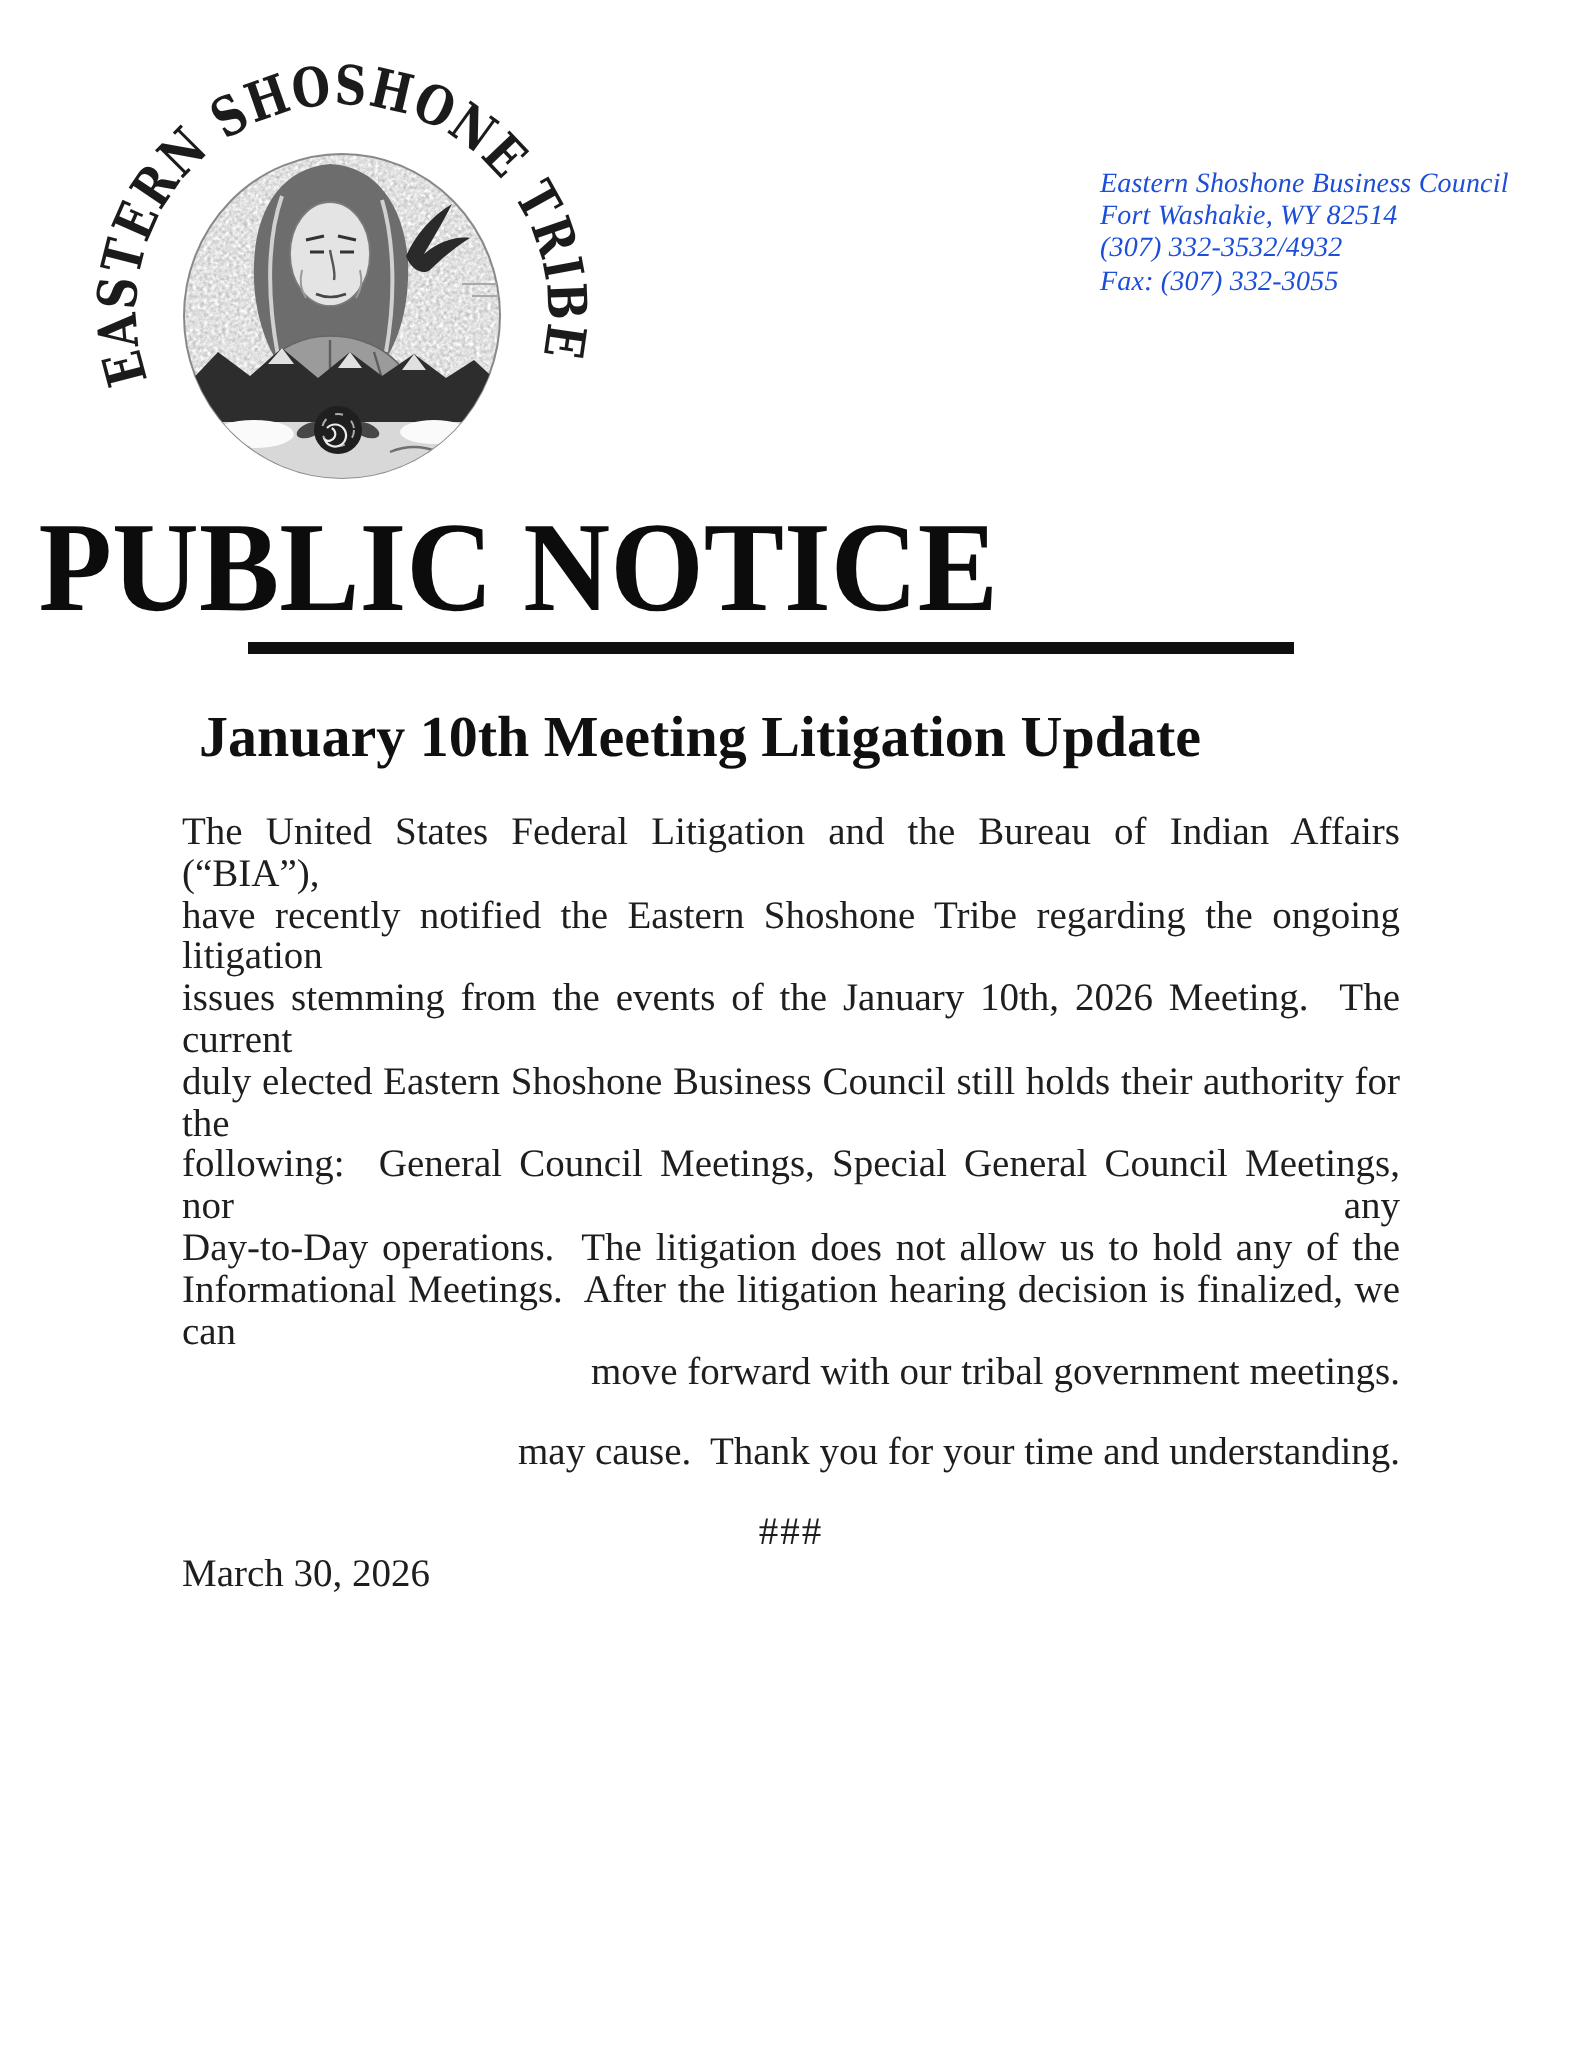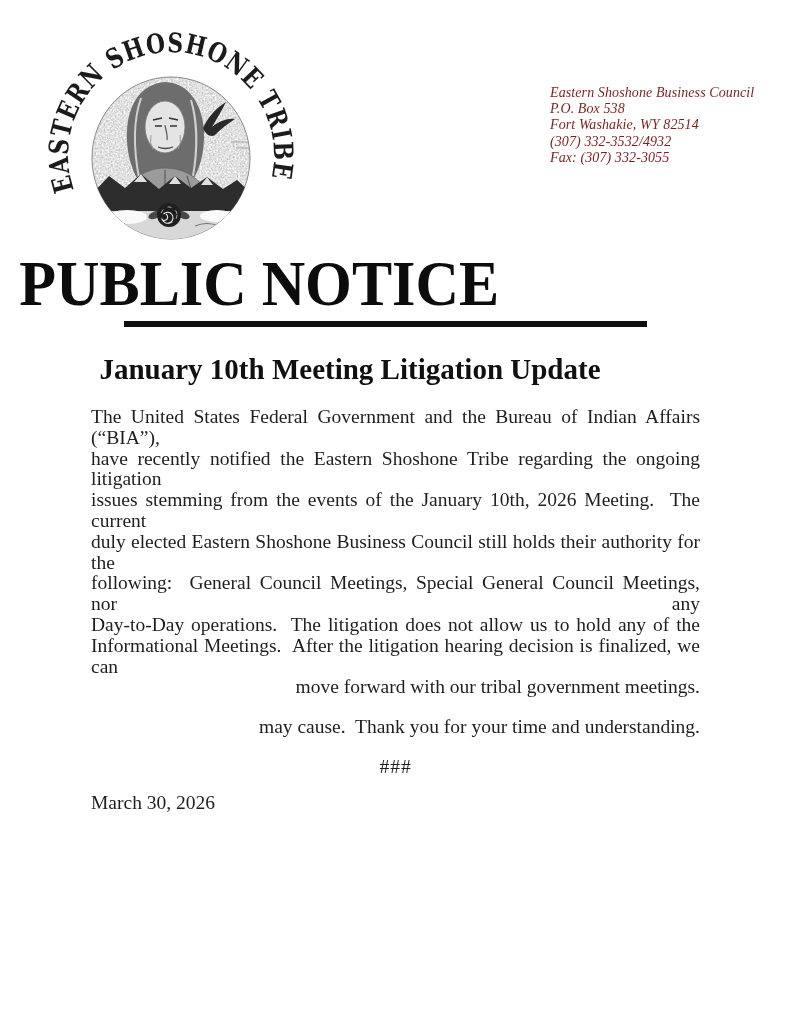--- a/index.html
+++ b/index.html
@@ -7,21 +7,21 @@
     position:relative; width:791px; height:1024px; background:#ffffff;
     font-family:"Liberation Serif", serif; color:#1f1f1f; overflow:hidden;
   }
 
   
   .seal { position:absolute; left:35px; top:24px; }
 
   
   .letterhead {
     position:absolute; left:550px; top:85px;
-    font-style:italic; font-size:14px; line-height:16.2px; color:#7f1d1d;
+    font-style:italic; font-size:14px; line-height:16.2px; color:#1d4ed8;
     letter-spacing:0.1px;
   }
 
   
   .title {
     position:absolute; left:4px; top:252px; width:784px;
     text-align:left; font-weight:bold; font-size:64px; line-height:1;
     color:#0c0c0c; white-space:nowrap;
   }
   .title .squeeze { display:inline-block; transform:scaleX(0.94); transform-origin:50% 50%; }
@@ -39,21 +39,21 @@
 
   
   .body {
     position:absolute; left:91px; top:407px; width:609px;
     font-size:19.5px; line-height:20.8px; color:#1e1e1e;
   }
   .jline { text-align:justify; text-align-last:justify; }
   .lline { text-align:right; }
   .para2 { margin-top:19px; }
   .sep   { margin-top:19px; text-align:center; letter-spacing:1px; }
-  .date  { margin-top:15px; }
+  .date  { }
 </style>
 </head>
 <body>
 
 <div class="page">
 
   <svg class="seal" width="280" height="245" viewBox="0 0 280 245" aria-hidden="true">
     <defs>
       <clipPath id="sealClip">
           <ellipse cx="136" cy="134" rx="79" ry="81"></ellipse>
@@ -104,36 +104,35 @@
       </g>
     </g>
 
     <text font-family="DejaVu Serif, serif" font-size="27" font-weight="bold" fill="#1b1b1b" letter-spacing="1">
       <textPath href="#arcPath" startOffset="0" textLength="382" lengthAdjust="spacingAndGlyphs">EASTERN SHOSHONE TRIBE</textPath>
     </text>
   </svg>
 
   <div class="letterhead">
     <div>Eastern Shoshone Business Council</div>
-    <div>P.O. Box 538</div>
     <div>Fort Washakie, WY 82514</div>
     <div>(307) 332-3532/4932</div>
     <div>Fax: (307) 332-3055</div>
   </div>
 
   <div class="title">
     <span class="squeeze">PUBLIC NOTICE</span>
   </div>
   <div class="rule"></div>
 
   <div class="subtitle">January 10th Meeting Litigation Update</div>
 
   <div class="body">
     <div class="para">
-      <div class="jline">The United States Federal Government and the Bureau of Indian Affairs (“BIA”),</div>
+      <div class="jline">The United States Federal Litigation and the Bureau of Indian Affairs (“BIA”),</div>
       <div class="jline">have recently notified the Eastern Shoshone Tribe regarding the ongoing litigation</div>
       <div class="jline">issues stemming from the events of the January 10th, 2026 Meeting.&nbsp; The current</div>
       <div class="jline">duly elected Eastern Shoshone Business Council still holds their authority for the</div>
       <div class="jline">following:&nbsp; General Council Meetings, Special General Council Meetings, nor any</div>
       <div class="jline">Day-to-Day operations.&nbsp; The litigation does not allow us to hold any of the</div>
       <div class="jline">Informational Meetings.&nbsp; After the litigation hearing decision is finalized, we can</div>
       <div class="lline">move forward with our tribal government meetings.</div>
     </div>
     <div class="para2">
       <div class="lline">may cause.&nbsp; Thank you for your time and understanding.</div>

